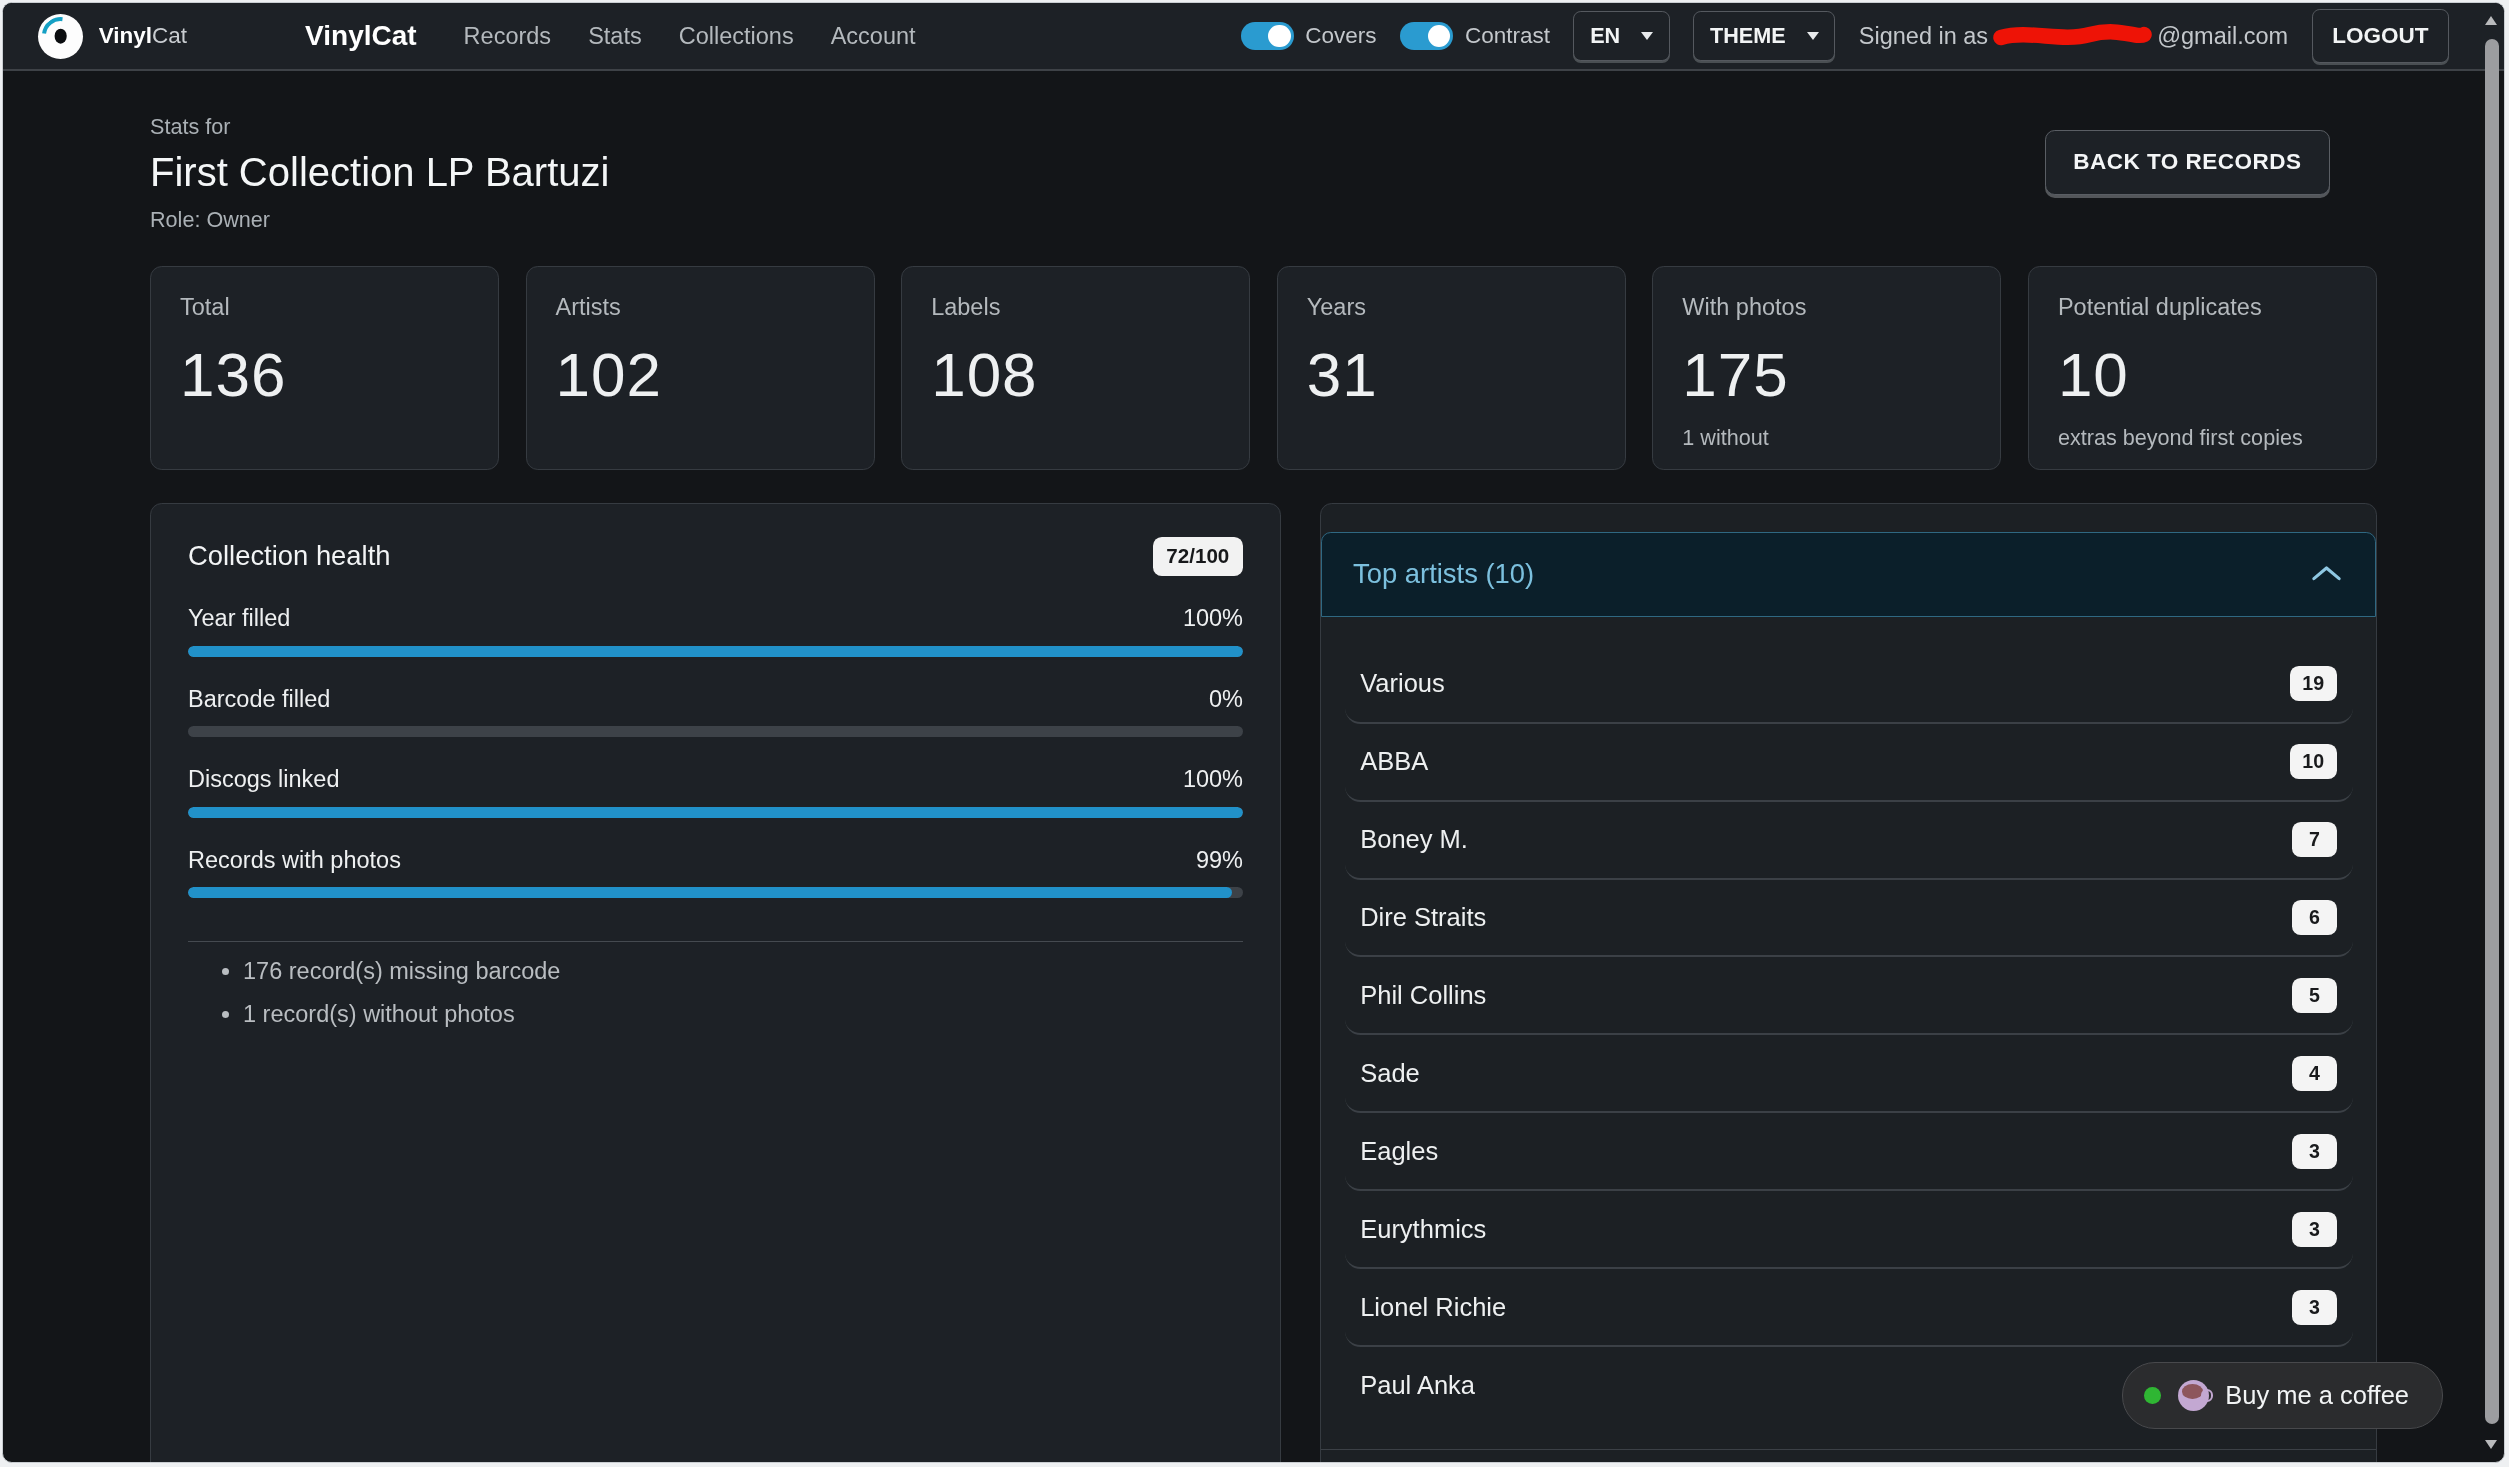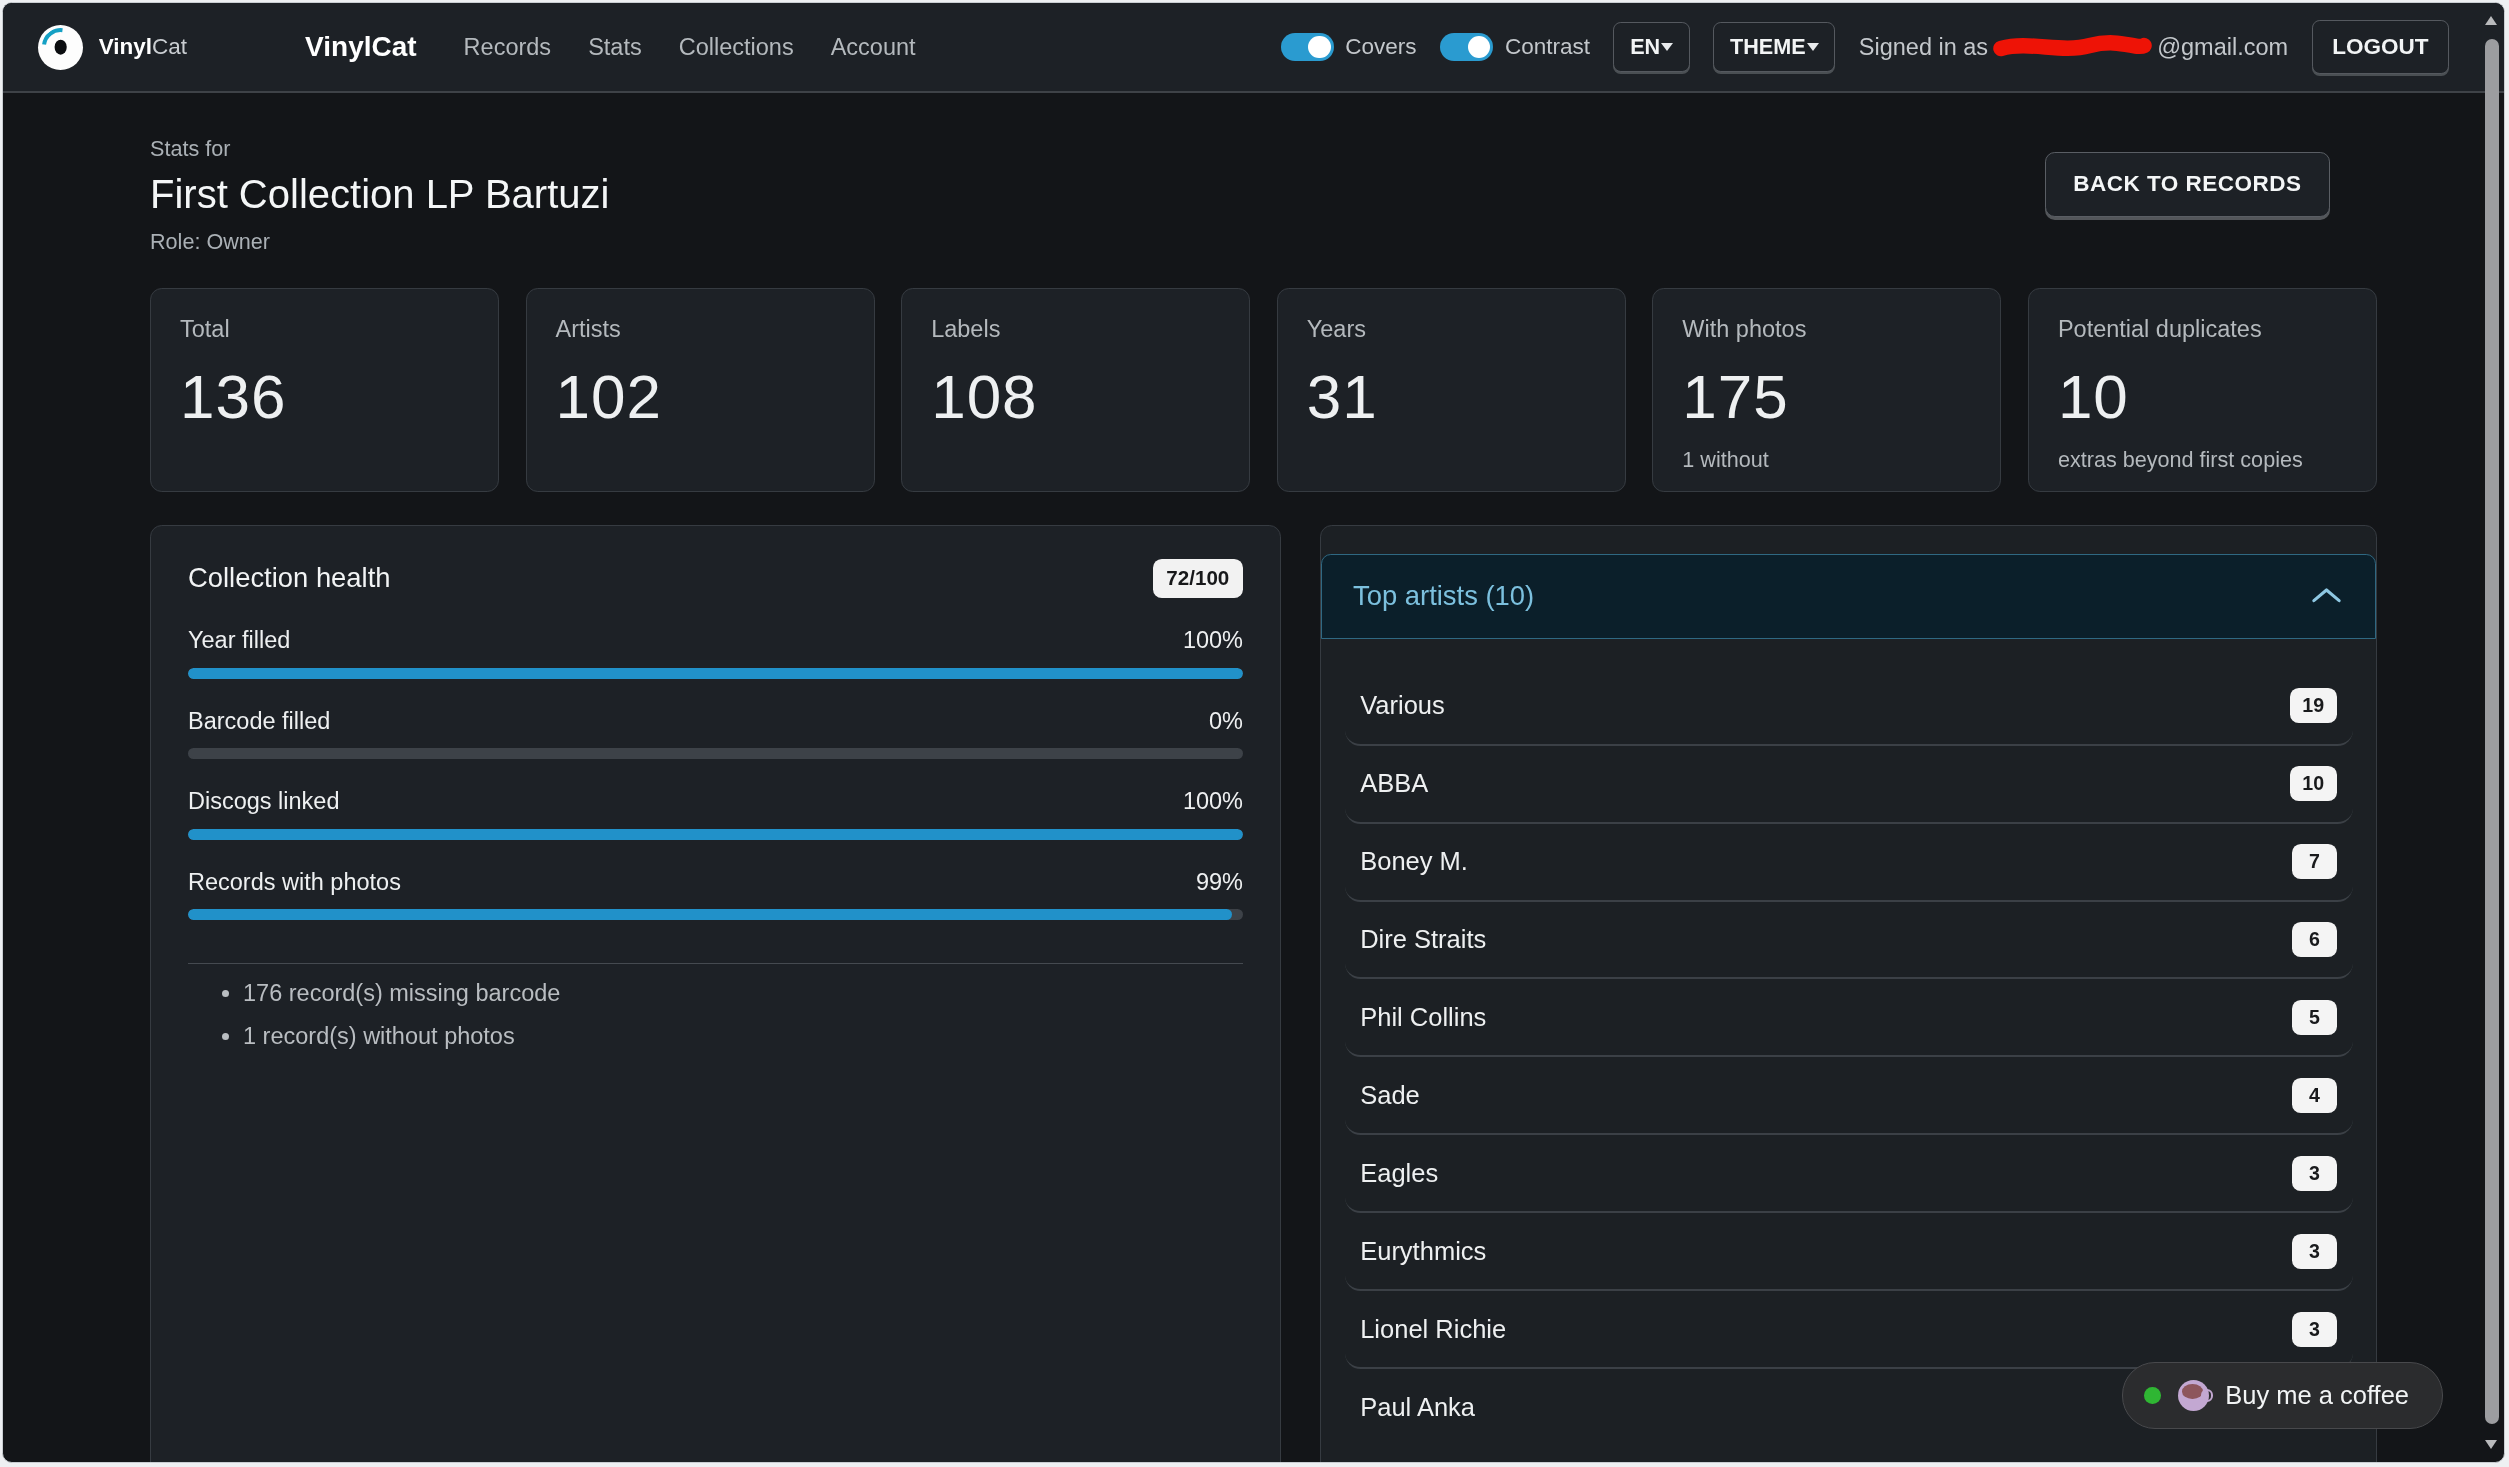--- a/index.html
+++ b/index.html
@@ -6,39 +6,39 @@
     font-family:"Liberation Sans", sans-serif;background:#eef0f2;}
   :root{
     --page:#131518; --bar:#1d2126; --card:#1d2126; --border:#363b41;
     --txt:#eef0f2; --muted:#aab0b5; --accent:#2a9bd0; --progress:#2191c9;
     --track:#3d4248; --divider:#454a50; --teal-text:#7cc0de; --teal-bg:#0b1f2a; --teal-border:#2f6882;
   }
   .screen{position:absolute;left:2px;top:2px;width:2501px;height:1459px;border-radius:9.8px;
     overflow:hidden;background:var(--page);border:1px solid #c9cdd1;}
 
   
-  .navbar{display:flex;align-items:center;height:90px;background:var(--bar);
+  .navbar{display:flex;align-items:center;height:68px;background:var(--bar);
     border-bottom:2px solid #3e4247;padding:0 55px 0 35px;box-sizing:border-box;}
   .logo-group{display:flex;align-items:center;gap:15.7px;margin-right:118px;cursor:pointer;}
   .logo-disc{width:45px;height:45px;border-radius:50%;background:#fdfdfd;position:relative;flex:0 0 auto;}
   .logo-disc::before{content:"";position:absolute;inset:3.9px;border-radius:50%;
     border:4.9px solid transparent;border-top-color:#14a0c4;transform:rotate(-38deg);}
   .logo-disc::after{content:"";position:absolute;width:12.7px;height:14.7px;border-radius:50%;
     background:#0b0d10;left:50%;top:50%;transform:translate(-50%,-50%);}
   .logo-text{font-size:22.5px;color:#fff;font-weight:700;white-space:nowrap;}
   .logo-text .lt-light{font-weight:400;color:#c9cdd1;}
   .brand{font-size:28px;font-weight:700;color:#fff;margin-right:47px;cursor:pointer;}
   .nav-links{display:flex;align-items:center;gap:37px;}
   .nav-link{font-size:23.5px;color:#b4b9bd;cursor:pointer;text-decoration:none;}
   .nav-right{margin-left:auto;display:flex;align-items:center;gap:23.5px;}
   .toggle-wrap{display:flex;align-items:center;gap:11.8px;}
   .toggle{width:53px;height:28px;border-radius:14.7px;background:var(--accent);position:relative;cursor:pointer;flex:0 0 auto;}
   .toggle::after{content:"";position:absolute;right:2.9px;top:2.9px;width:22.5px;height:22.5px;border-radius:50%;background:#fff;}
   .toggle-label{font-size:22.5px;color:#c3c7cb;}
-  .chip-btn{display:flex;align-items:center;gap:1px;background:var(--bar);color:#f2f4f5;
+  .chip-btn{display:flex;align-items:center;gap:21px;background:var(--bar);color:#f2f4f5;
     border:1px solid #55595f;border-radius:7.8px;padding:10.8px 15.7px;font-size:21.6px;font-weight:700;
     cursor:pointer;box-shadow:0 2px 0 rgba(160,165,170,.35);}
   .caret-down{width:0;height:0;border-left:6.9px solid transparent;border-right:6.9px solid transparent;
     border-top:8.8px solid #e8eaec;display:inline-block;}
   .signed-in{font-size:23.5px;color:#c3c7cb;display:flex;align-items:center;white-space:nowrap;}
   .redaction{display:inline-block;margin:0 2px;vertical-align:middle;line-height:0;}
   .logout-btn{background:var(--bar);color:#f2f4f5;border:1px solid #55595f;border-radius:7.8px;
     padding:12.7px 19.6px;font-size:22.5px;font-weight:700;cursor:pointer;font-family:inherit;
     box-shadow:0 2px 0 rgba(160,165,170,.35);}
 

